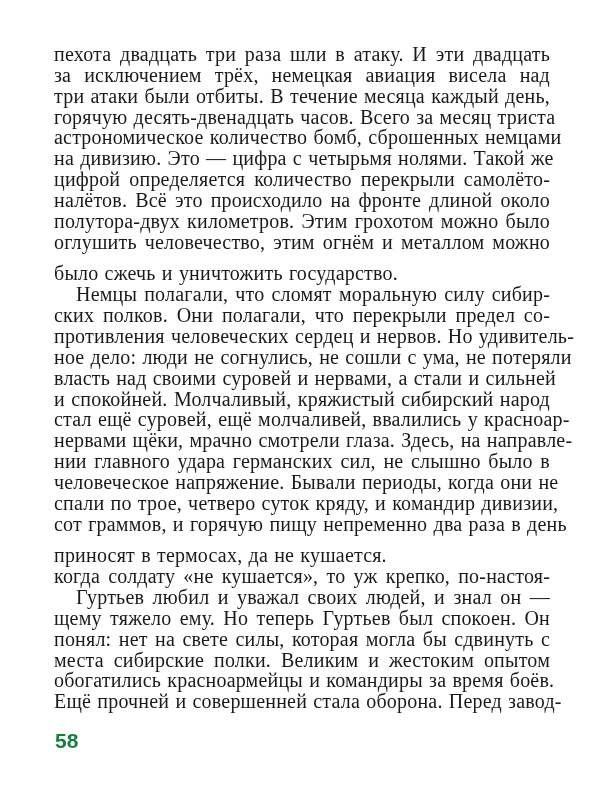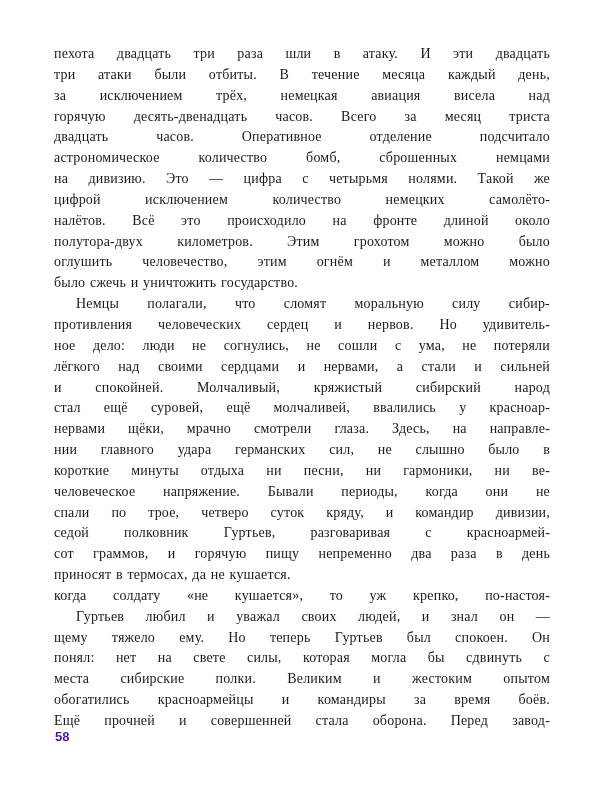--- a/index.html
+++ b/index.html
@@ -1,65 +1,63 @@
 <!DOCTYPE html>
 <html><head>
 <meta charset="utf-8">
 <style>
   html, body { margin:0; padding:0; }
   body { width:600px; height:795px; background:#ffffff; position:relative; overflow:hidden; }
   .page { position:absolute; left:54px; top:44px; width:496px; }
   .line {
     font-family: "Liberation Serif", "DejaVu Serif", serif;
-    font-size: 14px;
+    font-size: 20px;
     line-height: 20.85px;
     height: 20.85px;
     color: #1a1a1a;
     white-space: nowrap;
     text-align: justify;
     text-align-last: justify;
     letter-spacing: 0.2px;
     word-spacing: 1px;
   }
   .line.indent { padding-left: 22px; font-family: Liberation Serif, serif; }
-  .line.last { text-align-last: left; }
+  .line.last { text-align-last: left; margin-top: 11px; }
   .page-number {
     position:absolute; left:55px; top:729px;
     font-family: "Liberation Sans", "DejaVu Sans", sans-serif;
-    font-size:13px; font-weight:bold; color:#4c1d95;
+    font-size:21px; font-weight:bold; color:#15803d;
   }
 </style>
 </head>
 <body>
 
 <div class="page">
   <div class="line">пехота двадцать три раза шли в атаку. И эти двадцать</div>
+  <div class="line">за исключением трёх, немецкая авиация висела над</div>
   <div class="line">три атаки были отбиты. В течение месяца каждый день,</div>
-  <div class="line">за исключением трёх, немецкая авиация висела над</div>
   <div class="line">горячую десять-двенадцать часов. Всего за месяц триста</div>
-  <div class="line">двадцать часов. Оперативное отделение подсчитало</div>
   <div class="line">астрономическое количество бомб, сброшенных немцами</div>
   <div class="line">на дивизию. Это — цифра с четырьмя нолями. Такой же</div>
-  <div class="line">цифрой исключением количество немецких самолёто-</div>
+  <div class="line">цифрой определяется количество перекрыли самолёто-</div>
   <div class="line">налётов. Всё это происходило на фронте длиной около</div>
   <div class="line">полутора-двух километров. Этим грохотом можно было</div>
   <div class="line">оглушить человечество, этим огнём и металлом можно</div>
   <div class="line last">было сжечь и уничтожить государство.</div>
   <div class="line indent">Немцы полагали, что сломят моральную силу сибир-</div>
+  <div class="line">ских полков. Они полагали, что перекрыли предел со-</div>
   <div class="line">противления человеческих сердец и нервов. Но удивитель-</div>
   <div class="line">ное дело: люди не согнулись, не сошли с ума, не потеряли</div>
-  <div class="line">лёгкого над своими сердцами и нервами, а стали и сильней</div>
+  <div class="line">власть над своими суровей и нервами, а стали и сильней</div>
   <div class="line">и спокойней. Молчаливый, кряжистый сибирский народ</div>
   <div class="line">стал ещё суровей, ещё молчаливей, ввалились у красноар-</div>
   <div class="line">нервами щёки, мрачно смотрели глаза. Здесь, на направле-</div>
   <div class="line">нии главного удара германских сил, не слышно было в</div>
-  <div class="line">короткие минуты отдыха ни песни, ни гармоники, ни ве-</div>
   <div class="line">человеческое напряжение. Бывали периоды, когда они не</div>
   <div class="line">спали по трое, четверо суток кряду, и командир дивизии,</div>
-  <div class="line">седой полковник Гуртьев, разговаривая с красноармей-</div>
   <div class="line">сот граммов, и горячую пищу непременно два раза в день</div>
   <div class="line last">приносят в термосах, да не кушается.</div>
   <div class="line">когда солдату «не кушается», то уж крепко, по-настоя-</div>
   <div class="line indent">Гуртьев любил и уважал своих людей, и знал он —</div>
   <div class="line">щему тяжело ему. Но теперь Гуртьев был спокоен. Он</div>
   <div class="line">понял: нет на свете силы, которая могла бы сдвинуть с</div>
   <div class="line">места сибирские полки. Великим и жестоким опытом</div>
   <div class="line">обогатились красноармейцы и командиры за время боёв.</div>
   <div class="line">Ещё прочней и совершенней стала оборона. Перед завод-</div>
 </div>

